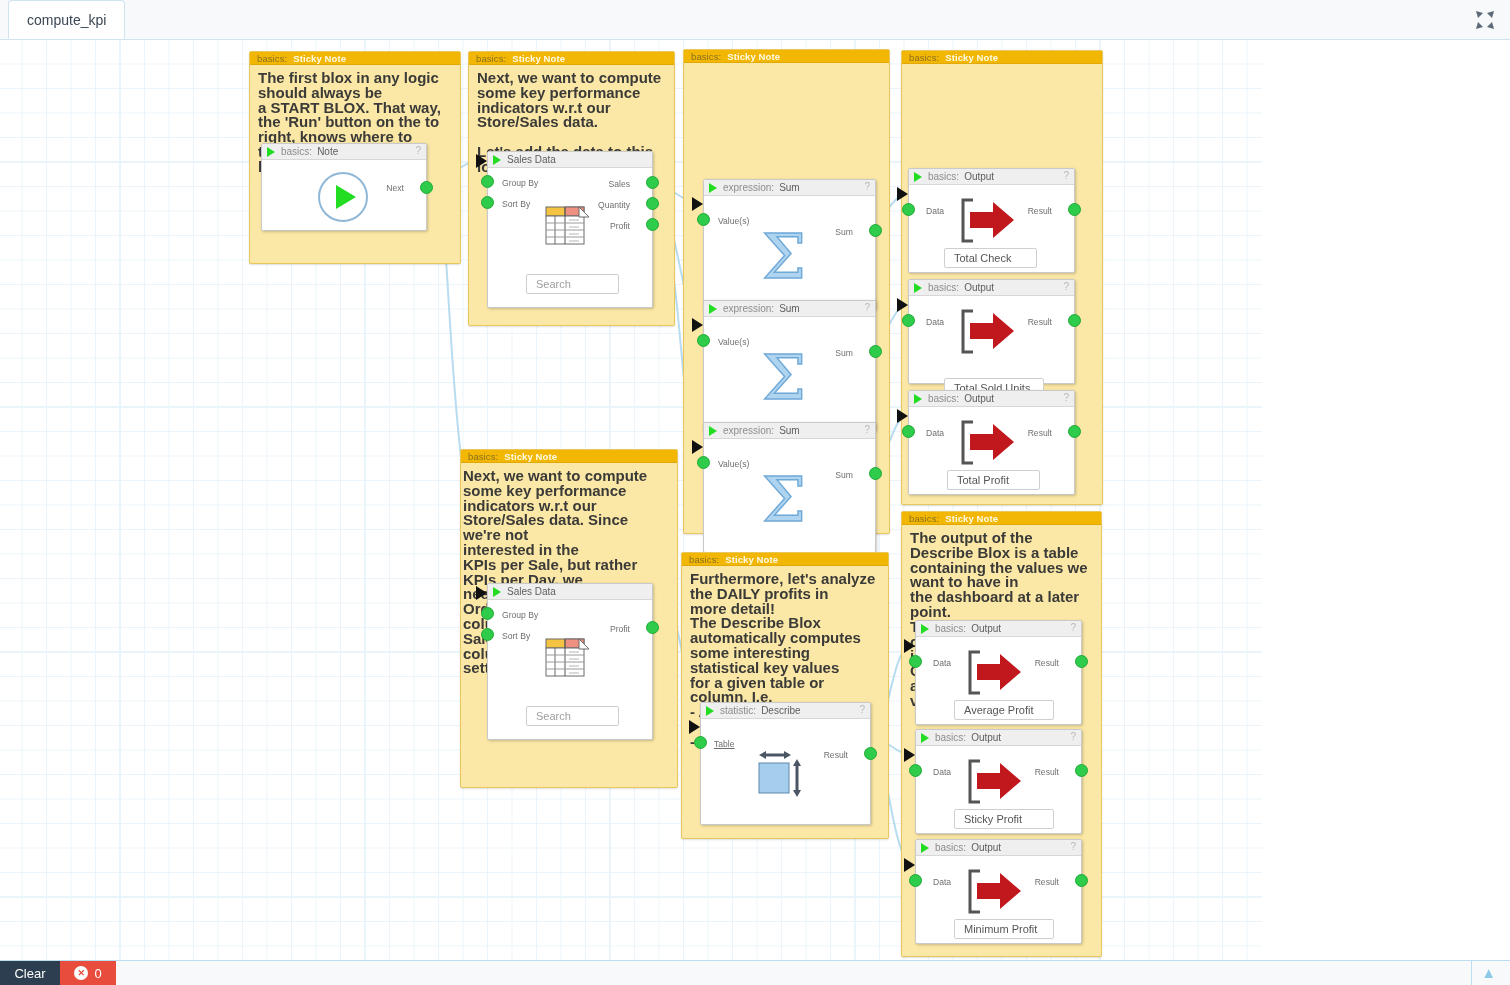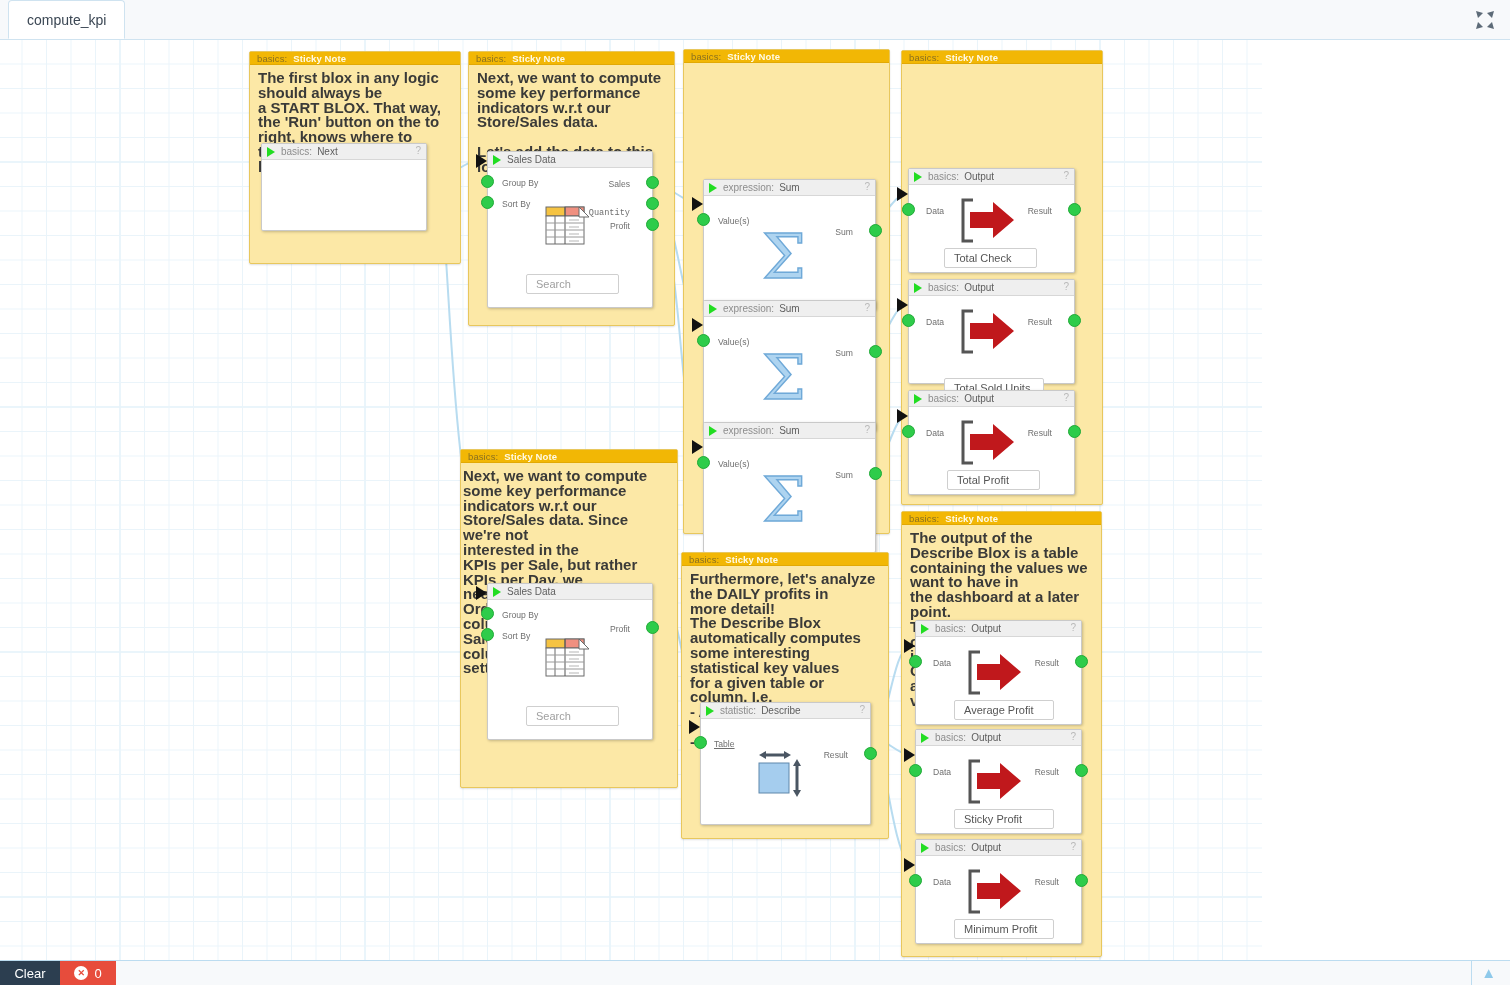--- a/index.html
+++ b/index.html
@@ -276,22 +276,29 @@
     <div class="sticky-body">The first blox in any logic should always be
 a START BLOX. That way, the 'Run' button on the to
 right, knows where to trigger the
 logic!</div>
   </div>
 
   <div class="node" style="left:261px; top:103px; width:166px; height:88px;">
     <div class="node-head">
       <span class="play"></span>
       <span class="ns">basics:</span>
-      <span class="nm">Next</span>
-      <span class="q">?</span>
+      <span class="nm">Note</span>
+      <span class="q">?</span>
+    </div>
+    <div class="node-body" style="height:71px;">
+      <div class="runbtn" style="left:56px; top:12px;">
+          <i></i>
+        </div>
+      <span class="port-label" style="right:22px; top:23px;">Next</span>
+      <div class="port" style="right:-7px; top:21px;"></div>
     </div>
   </div>
 
   <div class="sticky" style="left:468px; top:11px; width:207px; height:275px;">
     <div class="sticky-head">
       <span class="ns">basics:</span>
       <span class="nm">Sticky Note</span>
     </div>
     <div class="sticky-body">Next, we want to compute some key performance
 indicators w.r.t our Store/Sales data.
@@ -306,21 +313,21 @@
     </div>
     <div class="arrow-in" style="left:-12px; top:2px;"></div>
     <div class="node-body" style="height:140px;">
       <div class="port" style="left:-7px; top:7px;"></div>
       <span class="port-label" style="left:14px; top:10px;">Group By</span>
       <div class="port" style="left:-7px; top:28px;"></div>
       <span class="port-label" style="left:14px; top:31px;">Sort By</span>
 
       <span class="port-label" style="right:22px; top:11px;">Sales</span>
       <div class="port" style="right:-7px; top:8px;"></div>
-      <span class="port-label" style="right:22px; top:40px;font-family:Liberation Mono, monospace;">Quantity</span>
+      <span class="port-label" style="right:22px; top:32px;">Quantity</span>
       <div class="port" style="right:-7px; top:29px;"></div>
       <span class="port-label" style="right:22px; top:53px;">Profit</span>
       <div class="port" style="right:-7px; top:50px;"></div>
 
       <svg style="position:absolute; left:57px; top:38px;" width="47" height="40" viewBox="0 0 47 40">
         <rect x="1" y="1" width="38" height="9" fill="#f5c342" stroke="#6b6b6b"></rect>
         <rect x="20" y="1" width="19" height="9" fill="#f09080" stroke="#6b6b6b"></rect>
         <rect x="1" y="10" width="38" height="28" fill="#fff" stroke="#6b6b6b"></rect>
         <line x1="10" y1="10" x2="10" y2="38" stroke="#6b6b6b"></line>
         <line x1="20" y1="1" x2="20" y2="38" stroke="#555"></line>

